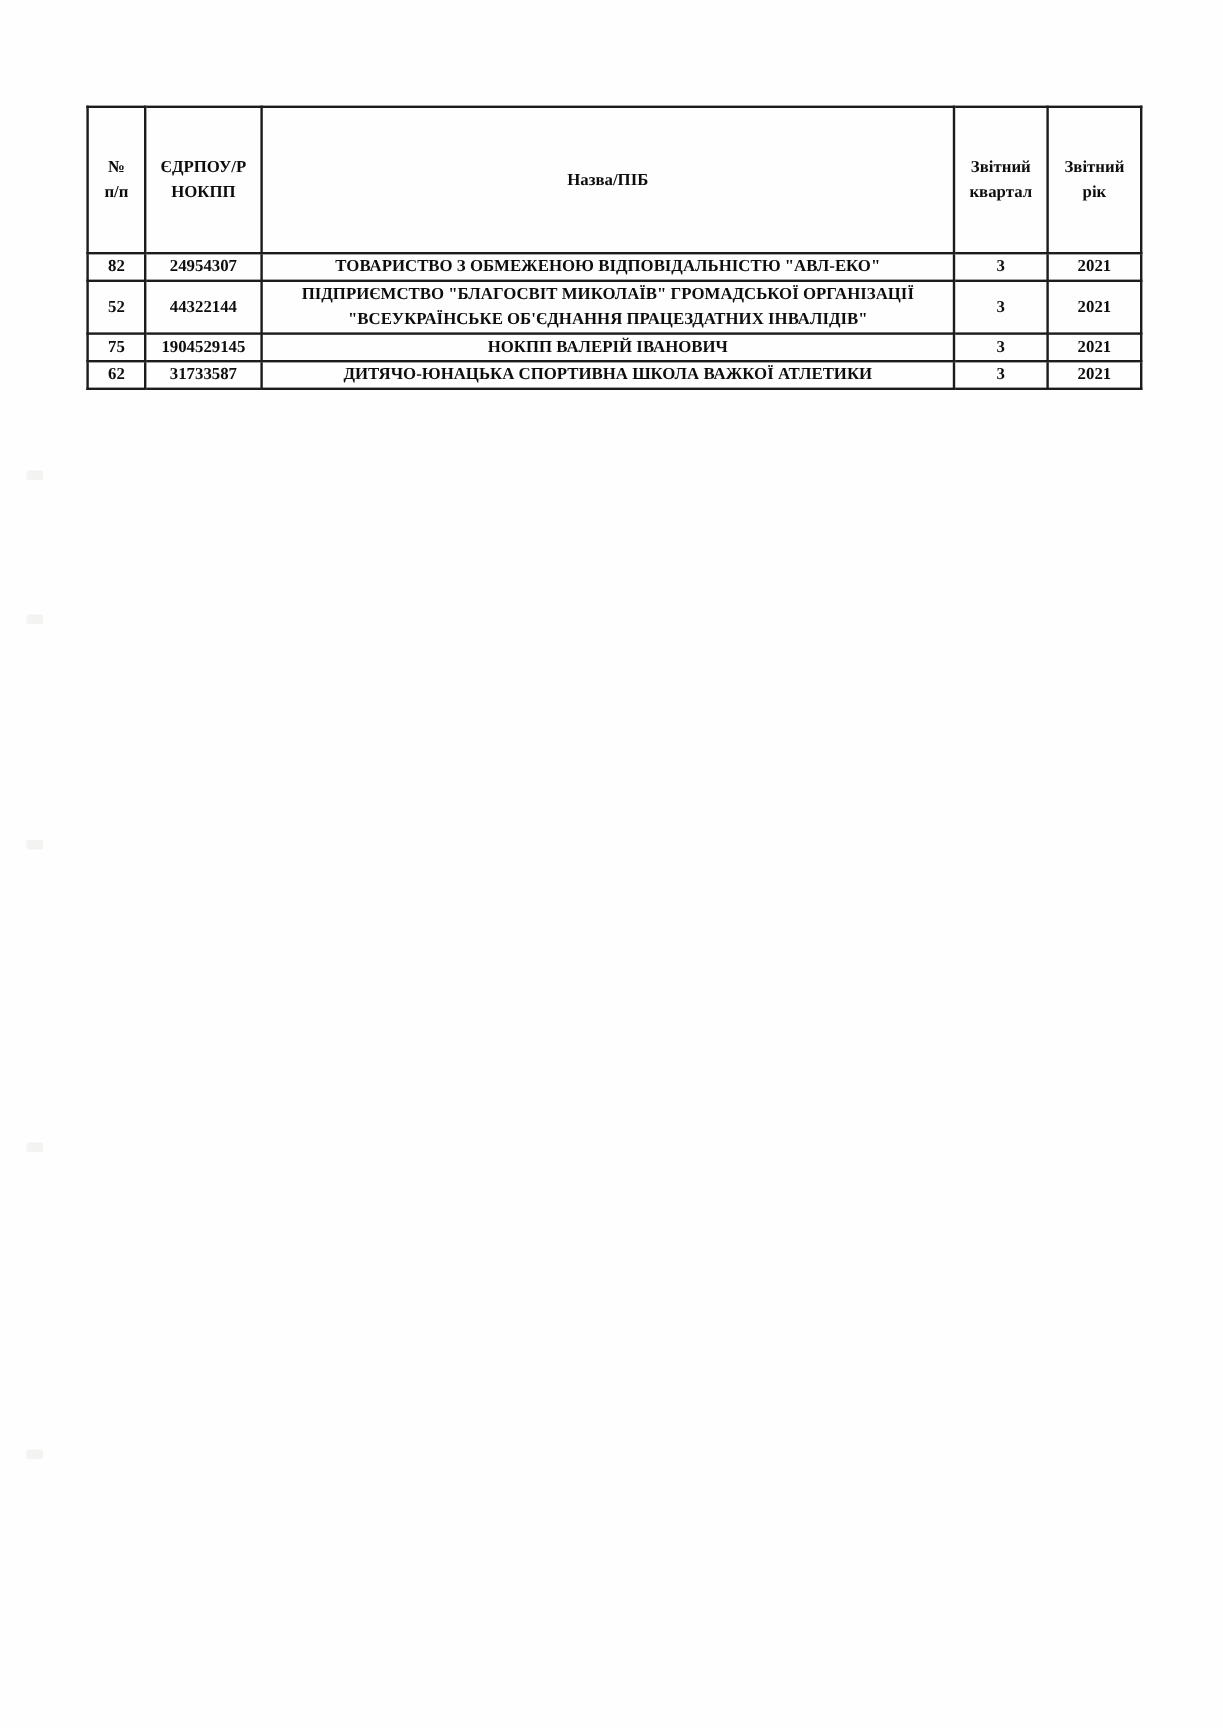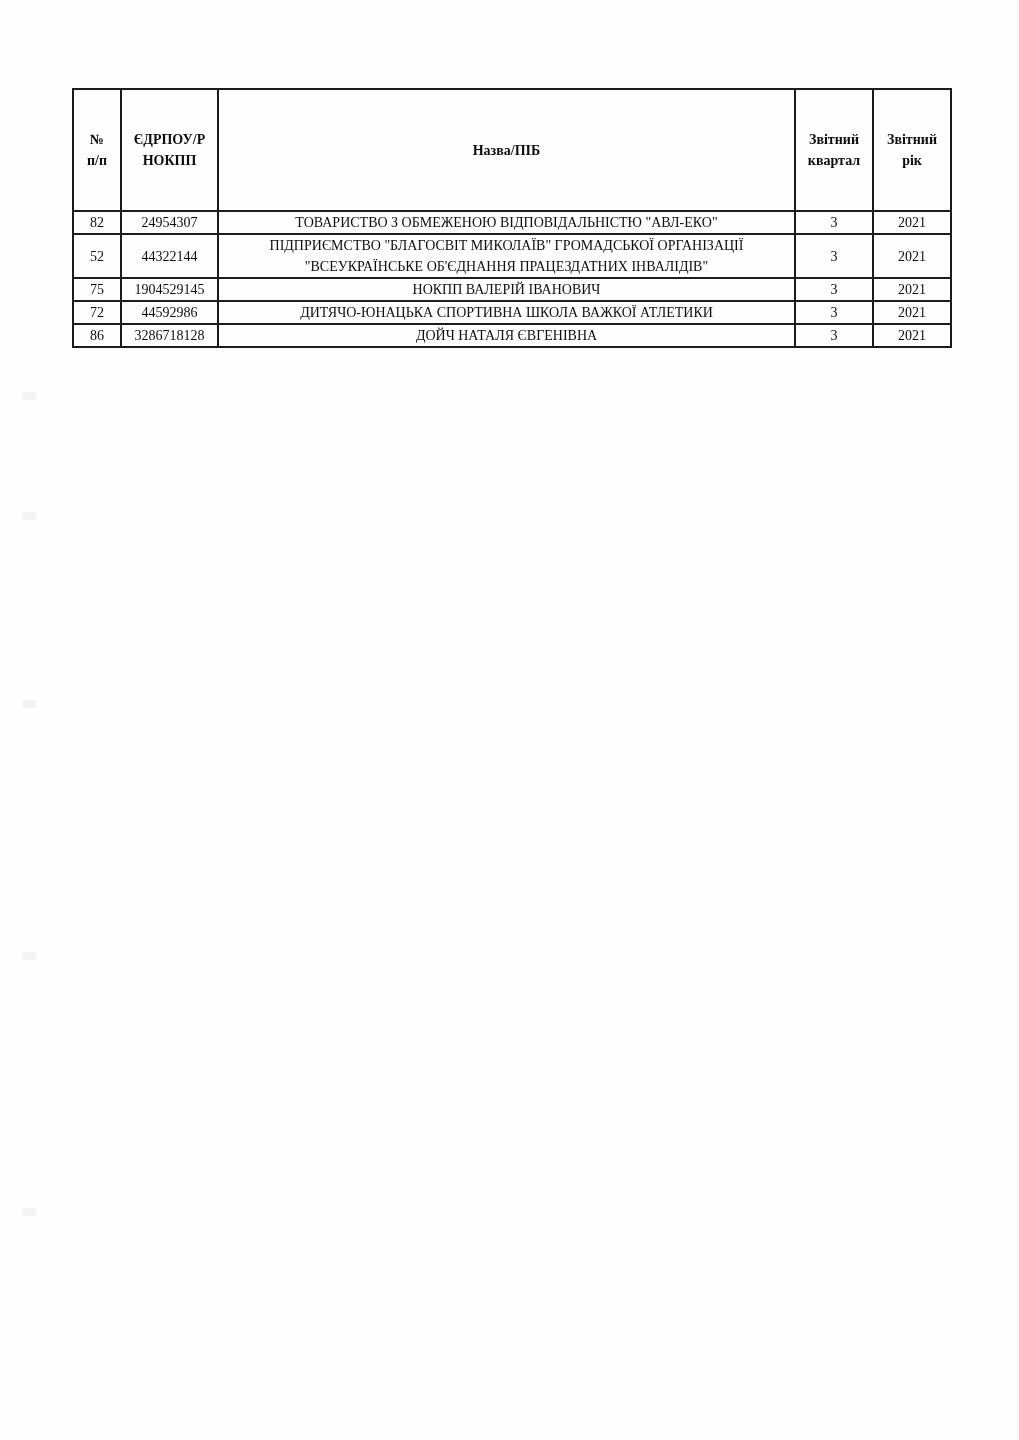--- a/index.html
+++ b/index.html
@@ -40,21 +40,21 @@
     padding: 0 3px;
     overflow: hidden;
     word-wrap: break-word;
   }
   table.report th {
     font-weight: bold;
     height: 120px;
     white-space: pre-line;
   }
   table.report td {
-    font-weight: normal;
+    font-weight: bold;
   }
   col.c-num  { width: 48px; }
   col.c-code { width: 97px; }
   col.c-name { width: 577px; }
   col.c-qtr  { width: 78px; }
   col.c-year { width: 78px; }
   
   .scan-noise {
     position: absolute;
     left: 22px;
@@ -107,30 +107,23 @@
         <td>2021</td>
       </tr>
       <tr>
         <td>75</td>
         <td>1904529145</td>
         <td>НОКПП ВАЛЕРІЙ ІВАНОВИЧ</td>
         <td>3</td>
         <td>2021</td>
       </tr>
       <tr>
-        <td>72</td>
-        <td>44592986</td>
+        <td>62</td>
+        <td>31733587</td>
         <td>ДИТЯЧО-ЮНАЦЬКА СПОРТИВНА ШКОЛА ВАЖКОЇ АТЛЕТИКИ</td>
-        <td>3</td>
-        <td>2021</td>
-      </tr>
-      <tr>
-        <td>86</td>
-        <td>3286718128</td>
-        <td>ДОЙЧ НАТАЛЯ ЄВГЕНІВНА</td>
         <td>3</td>
         <td>2021</td>
       </tr>
     </tbody>
   </table>
 
   <div class="scan-noise" style="top: 392px;"></div>
   <div class="scan-noise" style="top: 512px;"></div>
   <div class="scan-noise" style="top: 700px;"></div>
   <div class="scan-noise" style="top: 952px;"></div>

